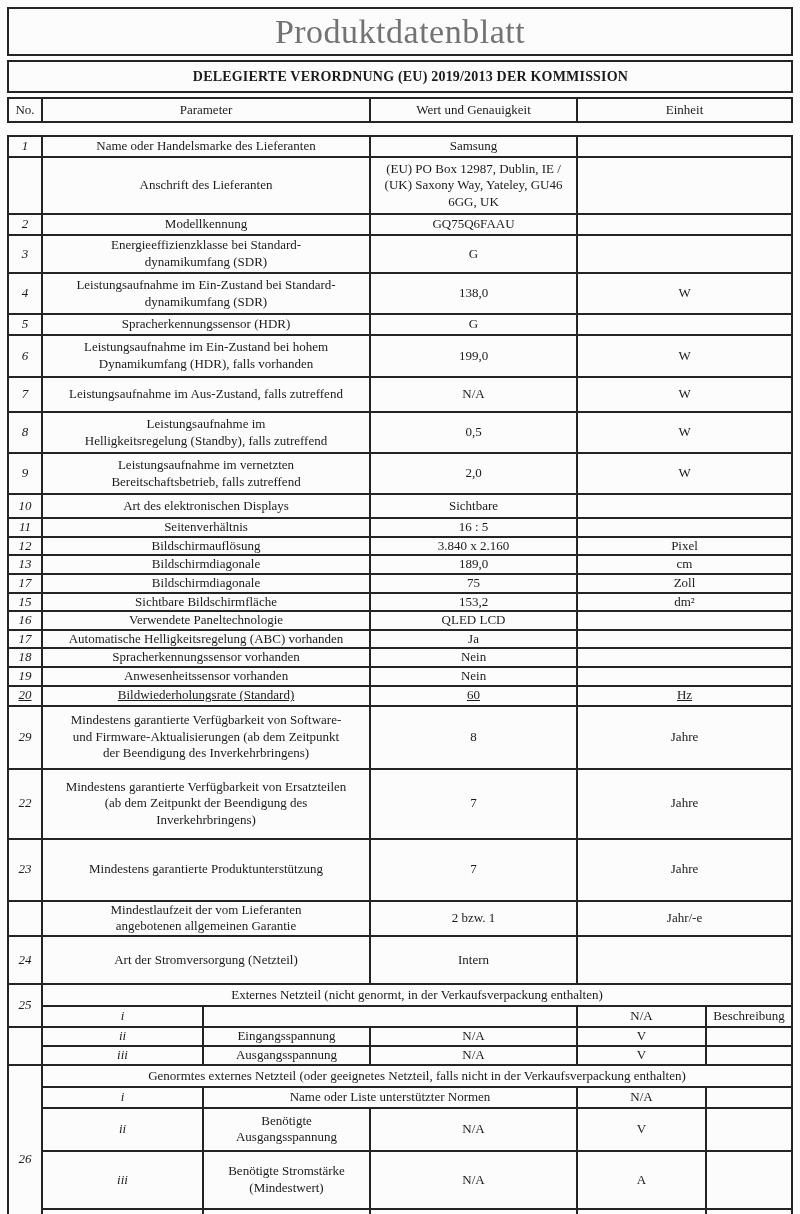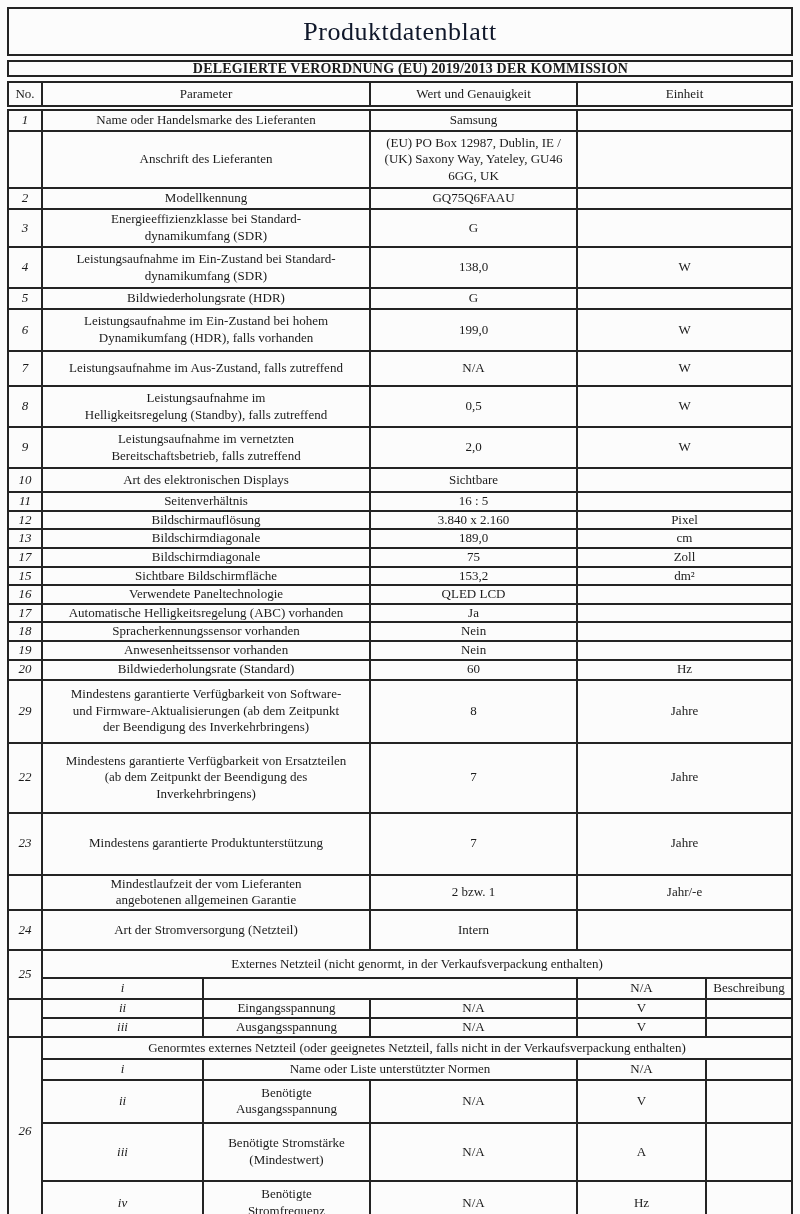--- a/index.html
+++ b/index.html
@@ -5,53 +5,53 @@
   html,body{margin:0;padding:0;background:#ffffff;}
   .page{
     width:800px;height:1214px;box-sizing:border-box;
     background:#fcfcfc;padding:7px;position:relative;
     font-family:"Liberation Serif","DejaVu Serif",serif;
     color:#1b1b1b;
   }
   .box{border:2px solid #242424;width:786px;box-sizing:border-box;
        display:flex;align-items:center;justify-content:center;}
   .title-box{height:49px;margin-bottom:4px;}
-  .title-box h1{margin:0;font-size:26px;font-weight:normal;letter-spacing:.5px;color:#0f172a;}
-  .subtitle-box{height:17px;margin-bottom:4px;font-size:14px;font-weight:bold;letter-spacing:.2px;padding-left:21px;}
+  .title-box h1{margin:0;font-size:34px;font-weight:normal;letter-spacing:.5px;color:#737373;}
+  .subtitle-box{height:33px;margin-bottom:4px;font-size:14px;font-weight:bold;letter-spacing:.2px;padding-left:21px;}
   table.grid{border-collapse:collapse;table-layout:fixed;width:786px;}
   table.grid td{
     border:2px solid #242424;text-align:center;vertical-align:middle;
     font-size:13px;line-height:1.28;padding:0 3px;overflow:hidden;
   }
-  .header-table{margin-bottom:2px;}
+  .header-table{margin-bottom:12px;}
   .header-table td{font-size:12px;height:22px;}
   .c-no{font-style:italic;}
   .c-param,.c-val{white-space:pre-line;}
   .c-desc{font-size:12px;padding:0 1px;}
   .c-blockhead{font-size:13px;}
   
   tbody.main tr:nth-child(1){height:21px;}
   tbody.main tr:nth-child(2){height:57px;}
   tbody.main tr:nth-child(3){height:21px;}
   tbody.main tr:nth-child(4){height:38px;}
   tbody.main tr:nth-child(5){height:41px;}
   tbody.main tr:nth-child(6){height:21px;}
   tbody.main tr:nth-child(7){height:42px;}
   tbody.main tr:nth-child(8){height:35px;}
   tbody.main tr:nth-child(9){height:41px;}
   tbody.main tr:nth-child(10){height:41px;}
   tbody.main tr:nth-child(11){height:24px;}
   tbody.main tr:nth-child(n+12):nth-child(-n+20){height:18px;}
-  tbody.main tr:nth-child(21){height:20px;}
+  tbody.main tr:nth-child(21){height:20px;text-decoration:underline;}
   tbody.main tr:nth-child(22){height:63px;}
   tbody.main tr:nth-child(23){height:70px;}
   tbody.main tr:nth-child(24){height:62px;}
   tbody.main tr:nth-child(25){height:24px;padding-left:26px;}
-  tbody.main tr:nth-child(26){height:40px;margin-left:20px;}
-  tbody.blocks tr:nth-child(1){height:28px;}
+  tbody.main tr:nth-child(26){height:48px;margin-left:20px;}
+  tbody.blocks tr:nth-child(1){height:22px;}
   tbody.blocks tr:nth-child(2){height:21px;}
   tbody.blocks tr:nth-child(3){height:19px;}
   tbody.blocks tr:nth-child(4){height:19px;}
   tbody.blocks tr:nth-child(5){height:22px;}
   tbody.blocks tr:nth-child(6){height:21px;}
   tbody.blocks tr:nth-child(7){height:43px;}
   tbody.blocks tr:nth-child(8){height:58px;}
   tbody.blocks tr:nth-child(9){height:44px;}
 </style>
 </head>
@@ -126,21 +126,21 @@
         </tr>
         <tr>
           <td class="c-no">4</td>
           <td class="c-param" colspan="2">Leistungsaufnahme im Ein-Zustand bei Standard-
 dynamikumfang (SDR)</td>
           <td class="c-val">138,0</td>
           <td class="c-unit" colspan="2">W</td>
         </tr>
         <tr>
           <td class="c-no">5</td>
-          <td class="c-param" colspan="2">Bildwiederholungsrate (HDR)</td>
+          <td class="c-param" colspan="2">Spracherkennungssensor (HDR)</td>
           <td class="c-val">G</td>
           <td class="c-unit" colspan="2"></td>
         </tr>
         <tr>
           <td class="c-no">6</td>
           <td class="c-param" colspan="2">Leistungsaufnahme im Ein-Zustand bei hohem
 Dynamikumfang (HDR), falls vorhanden</td>
           <td class="c-val">199,0</td>
           <td class="c-unit" colspan="2">W</td>
         </tr>

